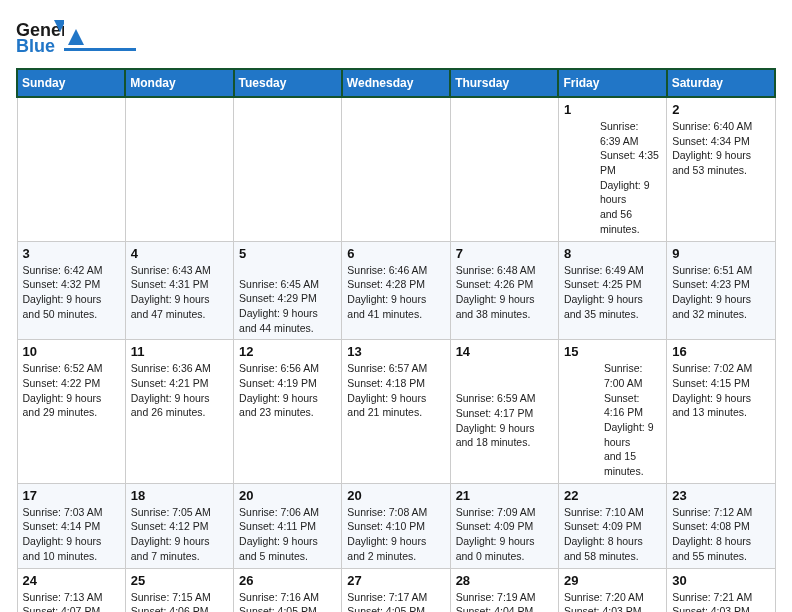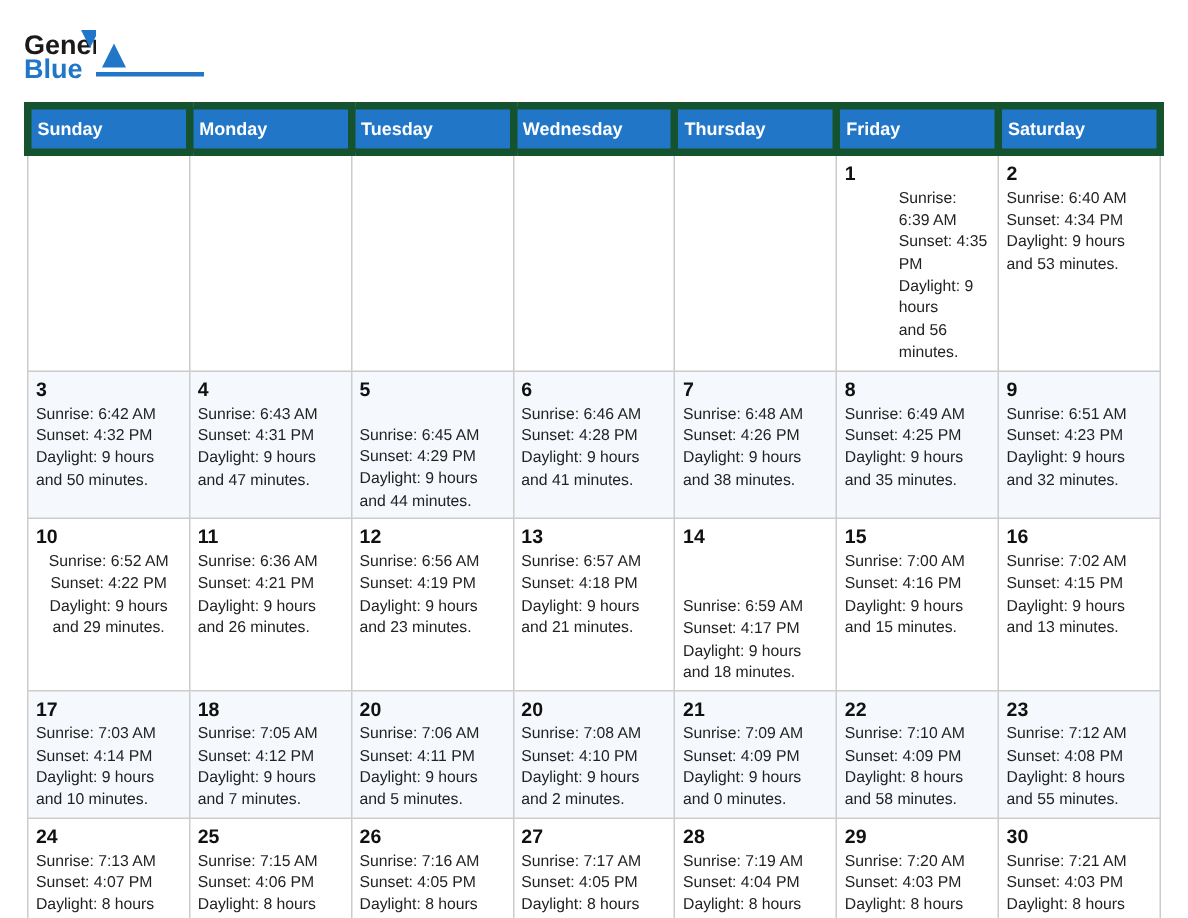--- a/index.html
+++ b/index.html
@@ -34,21 +34,21 @@
       border-collapse: collapse;
       font-size: 11px;
     }
     .calendar th {
       background: #2176c7;
       color: #fff;
       padding: 6px 4px;
       text-align: left;
       font-size: 12px;
       font-weight: bold;
-      border: 5px solid #14532d;
+      border: 2px solid #14532d;
     }
     .calendar td {
       border: 1px solid #ccc;
       vertical-align: top;
       padding: 4px 5px;
       width: 14.28%;
       min-height: 80px;
       background: #fff;
     }
     .calendar tr:nth-child(even) td {
@@ -181,21 +181,21 @@
           <div class="day-num">9</div>
           <div class="day-info" style="white-space: pre-line;">Sunrise: 6:51 AM
 Sunset: 4:23 PM
 Daylight: 9 hours
 and 32 minutes.</div>
         </td>
       </tr>
       <tr>
         <td>
           <div class="day-num">10</div>
-          <div class="day-info" style="white-space: pre-line; text-align: center;">Sunrise: 6:52 AM
+          <div class="day-info" style="white-space: pre-line;">Sunrise: 6:52 AM
 Sunset: 4:22 PM
 Daylight: 9 hours
 and 29 minutes.</div>
         </td>
         <td>
           <div class="day-num">11</div>
           <div class="day-info" style="white-space: pre-line;">Sunrise: 6:36 AM
 Sunset: 4:21 PM
 Daylight: 9 hours
 and 26 minutes.</div>
@@ -216,21 +216,21 @@
         </td>
         <td>
           <div class="day-num">14</div>
           <div class="day-info" style="white-space: pre-line; margin-top: 32px;">Sunrise: 6:59 AM
 Sunset: 4:17 PM
 Daylight: 9 hours
 and 18 minutes.</div>
         </td>
         <td>
           <div class="day-num">15</div>
-          <div class="day-info" style="white-space: pre-line;">Sunrise: 7:00 AM
+          <div class="day-info" style="white-space: pre-line; margin-left: 40px;">Sunrise: 7:00 AM
 Sunset: 4:16 PM
 Daylight: 9 hours
 and 15 minutes.</div>
         </td>
         <td>
           <div class="day-num">16</div>
           <div class="day-info" style="white-space: pre-line;">Sunrise: 7:02 AM
 Sunset: 4:15 PM
 Daylight: 9 hours
 and 13 minutes.</div>

